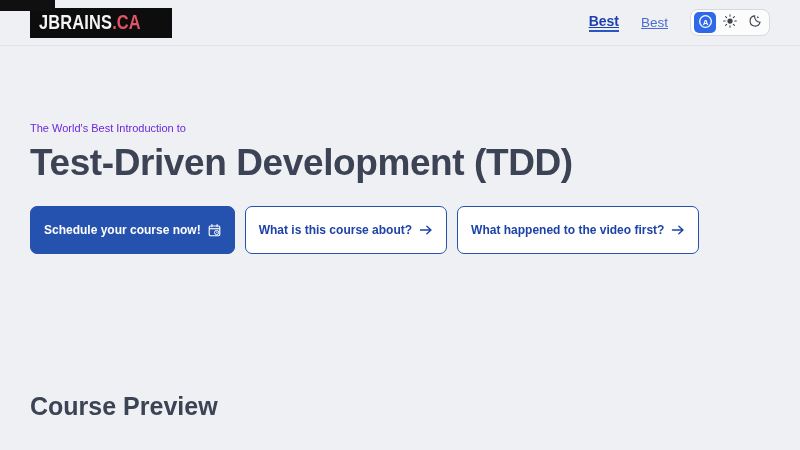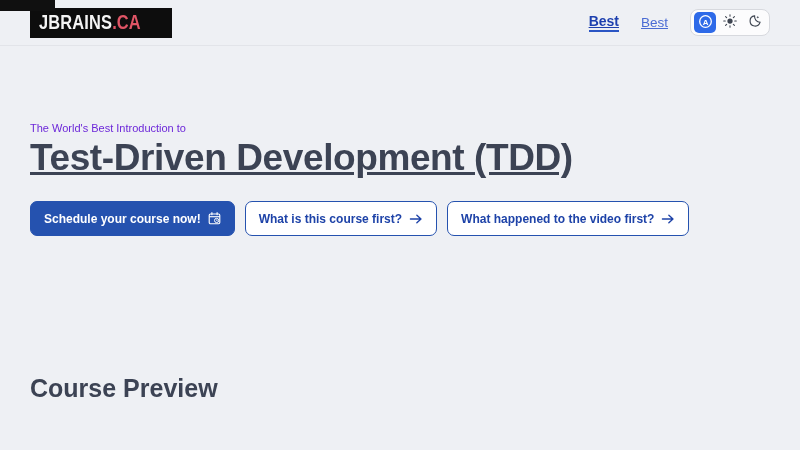--- a/index.html
+++ b/index.html
@@ -84,41 +84,41 @@
   .theme-btn.active { background: #2e6ae8; }
 
   
   .hero { padding: 74px 30px 0 30px; }
   .eyebrow {
     font-size: 11px;
     color: #6d28d9;
     line-height: 16px;
   }
   h1 {
+    margin-top: 5px;
     font-size: 37px;
     line-height: 44px;
     font-weight: 700;
     color: #3c4354;
     letter-spacing: -0.4px;
-    text-decoration: underline;
   }
   .lead {
     margin-top: 13px;
     font-size: 13.5px;
     line-height: 21px;
     color: #6e7585;
     max-width: 432px;
   }
 
   .btn-row { margin-top: 21px; display: flex; gap: 10px; }
   .btn {
     display: inline-flex;
     align-items: center;
     gap: 7px;
-    height: 35px;
+    height: 48px;
     padding: 0 13px;
     border-radius: 7px;
     font-family: "Liberation Sans", sans-serif;
     font-size: 12px;
     font-weight: 700;
     cursor: pointer;
     white-space: nowrap;
   }
   .btn-primary {
     background: #2552af;
@@ -207,21 +207,21 @@
           <line x1="1.5" y1="5.8" x2="14.5" y2="5.8" stroke="#ffffff" stroke-width="1.4"></line>
           <line x1="4.8" y1="0.8" x2="4.8" y2="3.4" stroke="#ffffff" stroke-width="1.4" stroke-linecap="round"></line>
           <line x1="11.2" y1="0.8" x2="11.2" y2="3.4" stroke="#ffffff" stroke-width="1.4" stroke-linecap="round"></line>
           <circle cx="10.6" cy="10.4" r="2.6" fill="none" stroke="#ffffff" stroke-width="1.2"></circle>
           <path d="M10.6 9.2 v1.3 h1.1" fill="none" stroke="#ffffff" stroke-width="1.1"></path>
         </svg>
       </span>
     </button>
 
     <button class="btn btn-outline">
-      <span>What is this course first?</span>
+      <span>What is this course about?</span>
       <span class="icon">
         <svg width="14" height="12" viewBox="0 0 16 14">
           <path d="M1.5 7 H13.5 M9 2.5 L13.8 7 L9 11.5" fill="none" stroke="#1e43a8" stroke-width="1.6" stroke-linecap="round" stroke-linejoin="round"></path>
         </svg>
       </span>
     </button>
 
     <button class="btn btn-outline">
       <span>What happened to the video first?</span>
       <span class="icon">

